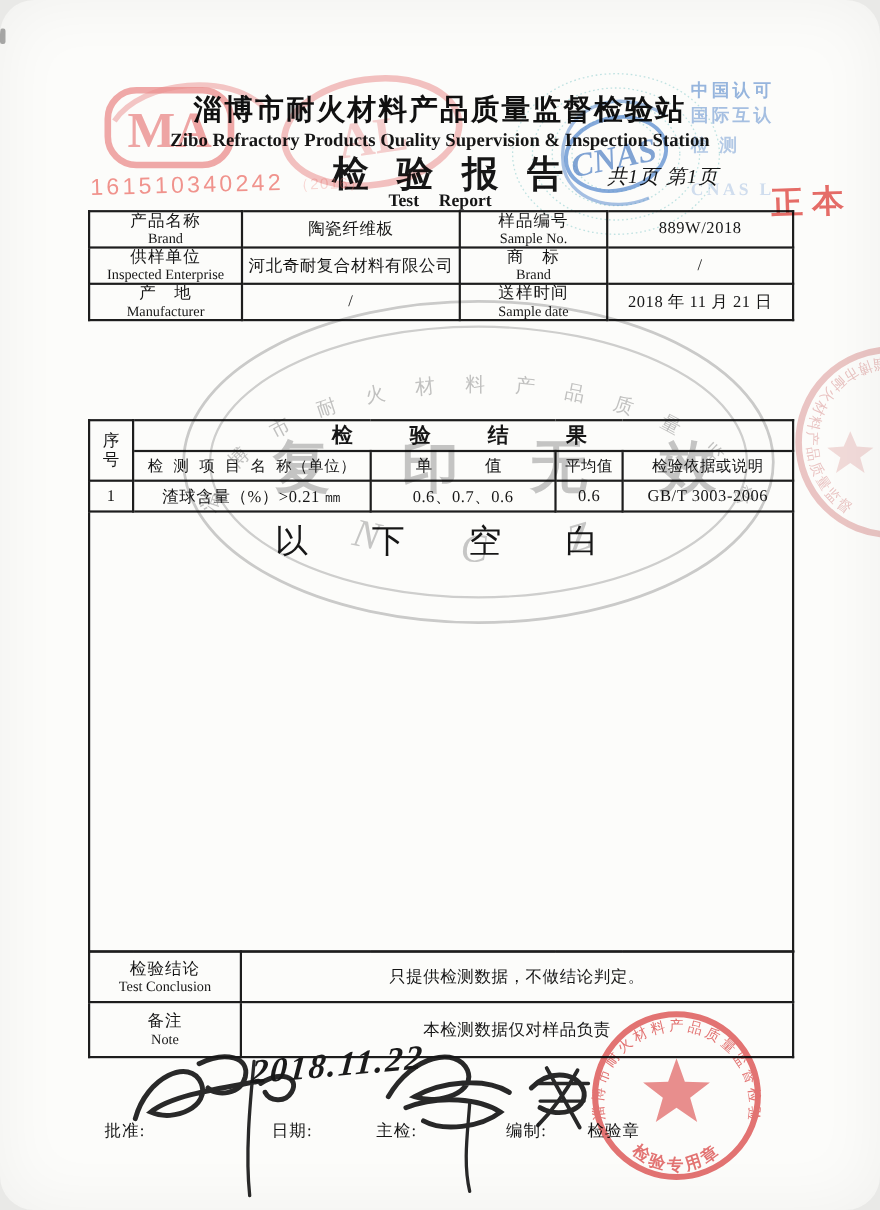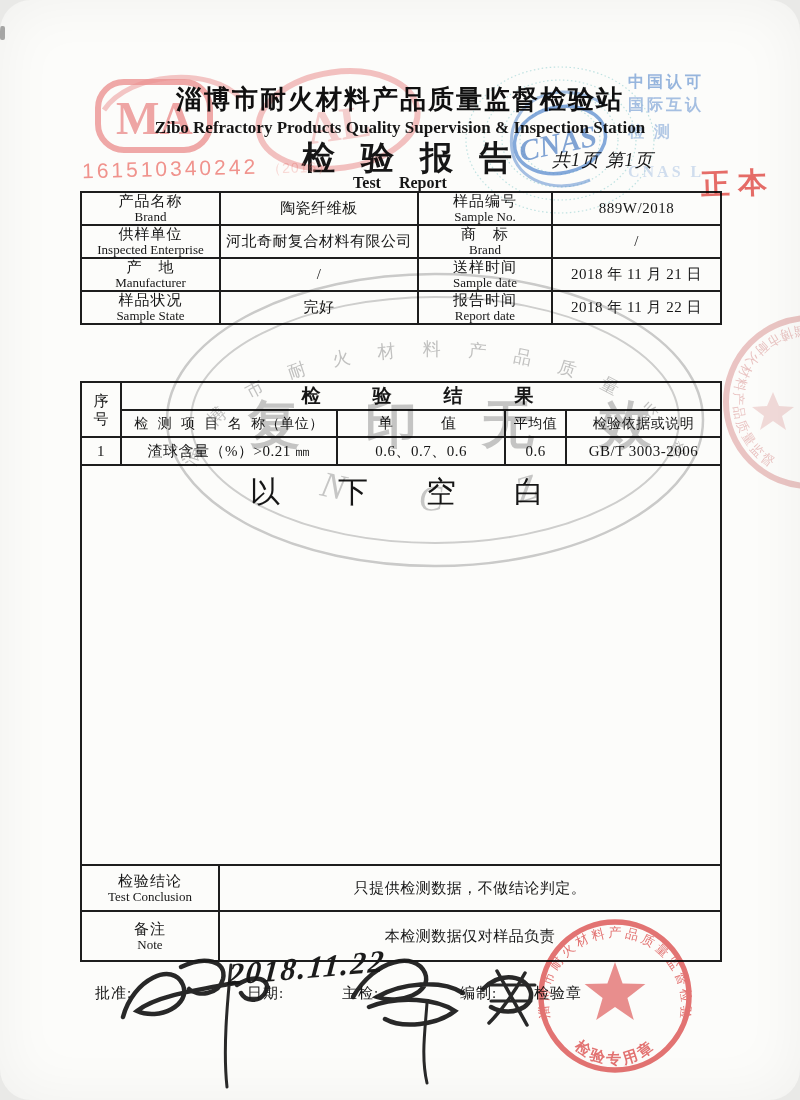--- a/index.html
+++ b/index.html
@@ -20,21 +20,21 @@
   .lab-cn{font-size:15px;letter-spacing:1px;line-height:17px;}
   .lab-en{font-size:13px;line-height:14px;}
   .val{font-size:15px;letter-spacing:.5px;}
   .res-title{font-size:19px;font-weight:bold;letter-spacing:52px;padding-left:45px;}
   .res-head{font-size:14px;letter-spacing:.5px;font-family:Liberation Mono, monospace;}
   .vhead{font-size:15px;letter-spacing:48px;padding-left:28px;text-align:right;}
   .blank-cell{vertical-align:top !important;}
   .blank-note{margin-top:6px;font-size:30px;font-weight:normal;letter-spacing:58px;padding-left:50px;}
   .seq{font-size:15px;line-height:18px;}
   
-  .f-label{font-size:15px;letter-spacing:1px;}
+  .f-label{font-size:15px;letter-spacing:1px;margin-top:35px;}
   .hand-date{left:228px;top:950px;font-size:31px;font-weight:bold;font-style:italic;
              transform:rotate(-5deg) skewX(-10deg);color:#1b1b1b;letter-spacing:2px;}
   
   .blend{mix-blend-mode:multiply;pointer-events:none;}
   .serial{left:82px;top:156px;font-size:21px;color:#f0938d;letter-spacing:3px;transform:rotate(-1.5deg);font-family:"Liberation Sans",sans-serif;}
   .serial-tail{font-size:14px;opacity:.35;letter-spacing:1px;}
   .zhengben{left:701px;top:164px;font-size:29px;font-weight:bold;color:#e4534e;letter-spacing:8px;transform:rotate(-2deg);opacity:.85;}
   .speck{background:#444;opacity:.45;border-radius:2px;}
   svg text{font-family:"Liberation Serif",serif;}
 </style>
@@ -98,36 +98,20 @@
           </td>
         <td>
             <div class="val">/</div>
           </td>
         <td>
             <div class="lab-cn">送样时间</div>
             <div class="lab-en">Sample date</div>
           </td>
         <td>
             <div class="val">2018 年 11 月 21 日</div>
-          </td>
-      </tr>
-      <tr style="height:32px">
-        <td>
-            <div class="lab-cn">样品状况</div>
-            <div class="lab-en">Sample State</div>
-          </td>
-        <td>
-            <div class="val">完好</div>
-          </td>
-        <td>
-            <div class="lab-cn">报告时间</div>
-            <div class="lab-en">Report date</div>
-          </td>
-        <td>
-            <div class="val">2018 年 11 月 22 日</div>
           </td>
       </tr>
     </tbody>
   </table>
 
   <table class="tbl" style="top:381px;">
     <colgroup>
         <col style="width:40px">
         <col style="width:216px">
         <col style="width:168px">

